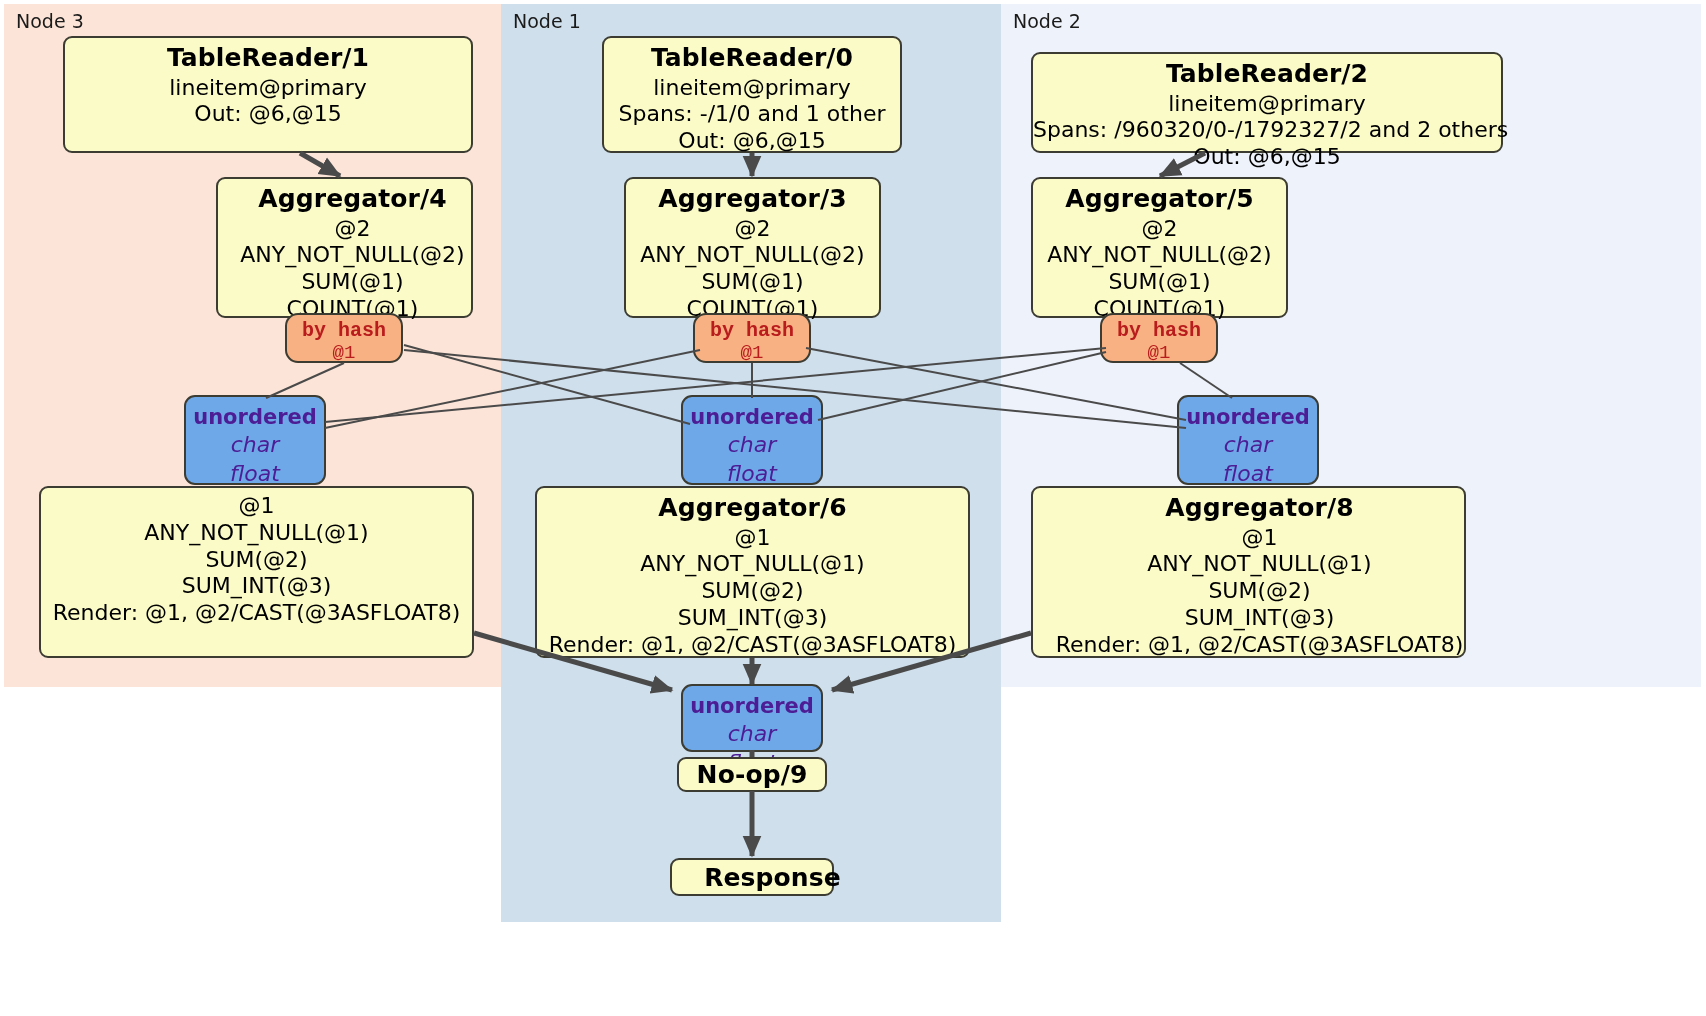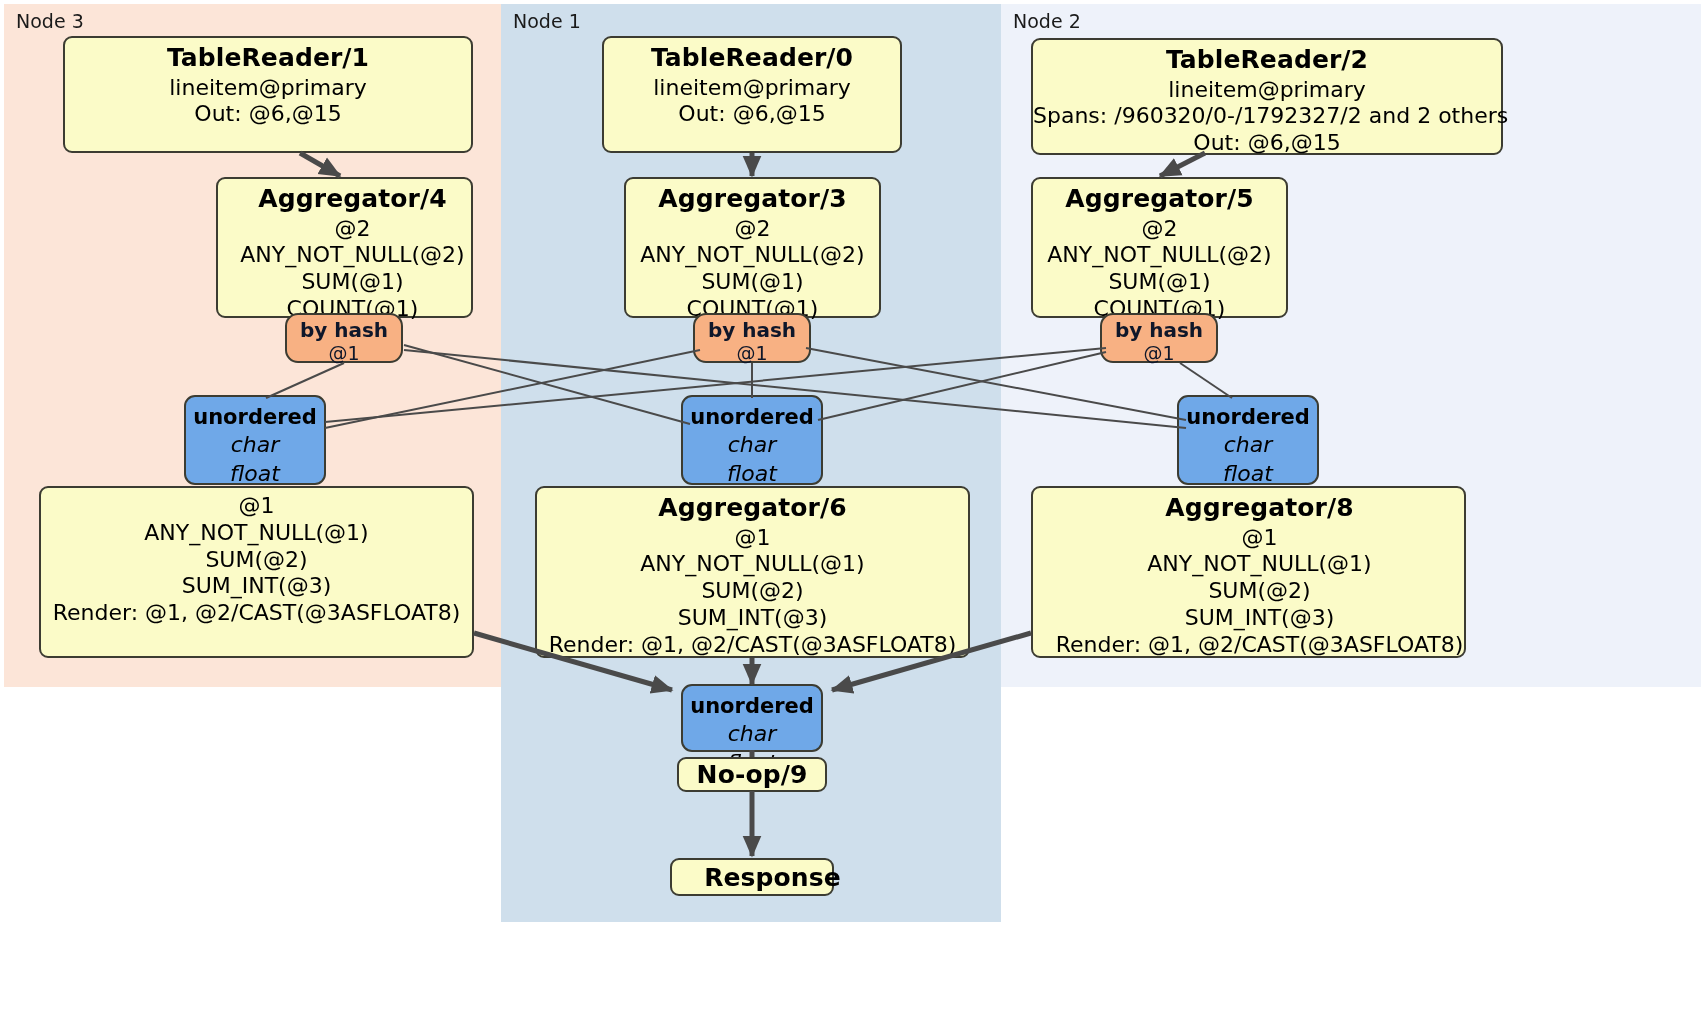--- a/index.html
+++ b/index.html
@@ -65,42 +65,43 @@
     margin-bottom: 0;
   }
   
   .router {
     position: absolute;
     box-sizing: border-box;
     background: #f8b183;
     border: 2px solid #3c3c32;
     border-radius: 13px;
     text-align: center;
-    color: #0f172a;
+    color: #b91c1c;
     padding-top: 4px;
     line-height: 1.16;
+    font-family: Liberation Mono, monospace;
   }
   .router .ttl {
     font-size: 20px;
     font-weight: bold;
     display: block;
   }
   .router .ln {
     font-size: 19px;
     display: block;
   }
   
   .sync {
     position: absolute;
     box-sizing: border-box;
     background: #6fa8e8;
     border: 2px solid #3c3c32;
     border-radius: 11px;
     text-align: center;
-    color: #000000;
+    color: #4c1d95;
     padding-top: 7px;
     line-height: 1.3;
   }
   .sync .ttl {
     font-size: 21px;
     font-weight: bold;
     display: block;
   }
   .sync .ln {
     font-size: 22px;
@@ -186,24 +187,25 @@
 
     <div class="proc" style="left:63px; top:36px; width:410px; height:117px;text-align:center;">
       <span class="ttl">TableReader/1</span>
       <span class="ln">lineitem@primary</span>
       <span class="ln">Out: @6,@15</span>
     </div>
 
     <div class="proc" style="left:602px; top:36px; width:300px; height:117px;">
       <span class="ttl">TableReader/0</span>
       <span class="ln">lineitem@primary</span>
+      <span class="ln">Spans: -/1/0 and 1 other</span>
       <span class="ln">Out: @6,@15</span>
     </div>
 
-    <div class="proc" style="left:1031px; top:38px; width:472px; height:117px;">
+    <div class="proc" style="left:1031px; top:52px; width:472px; height:101px;">
       <span class="ttl">TableReader/2</span>
       <span class="ln">lineitem@primary</span>
       <span class="ln">Spans: /960320/0-/1792327/2 and 2 others</span>
       <span class="ln">Out: @6,@15</span>
     </div>
 
     <div class="proc" style="left:216px; top:177px; width:257px; height:141px;padding-left:16px;">
       <span class="ttl">Aggregator/4</span>
       <span class="ln">@2</span>
       <span class="ln">ANY_NOT_NULL(@2)</span>

